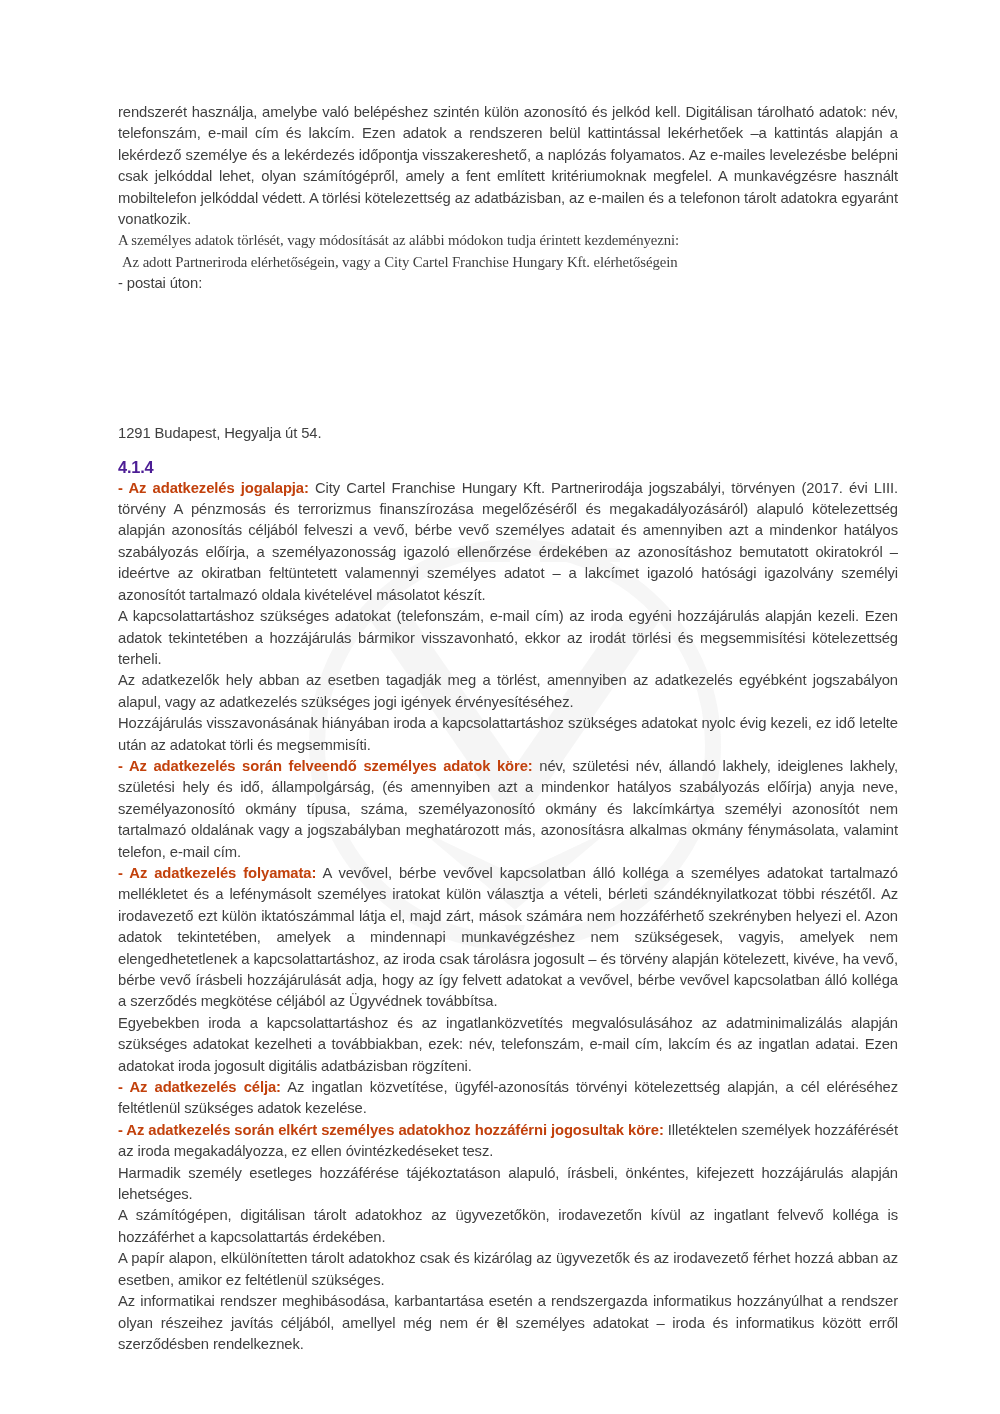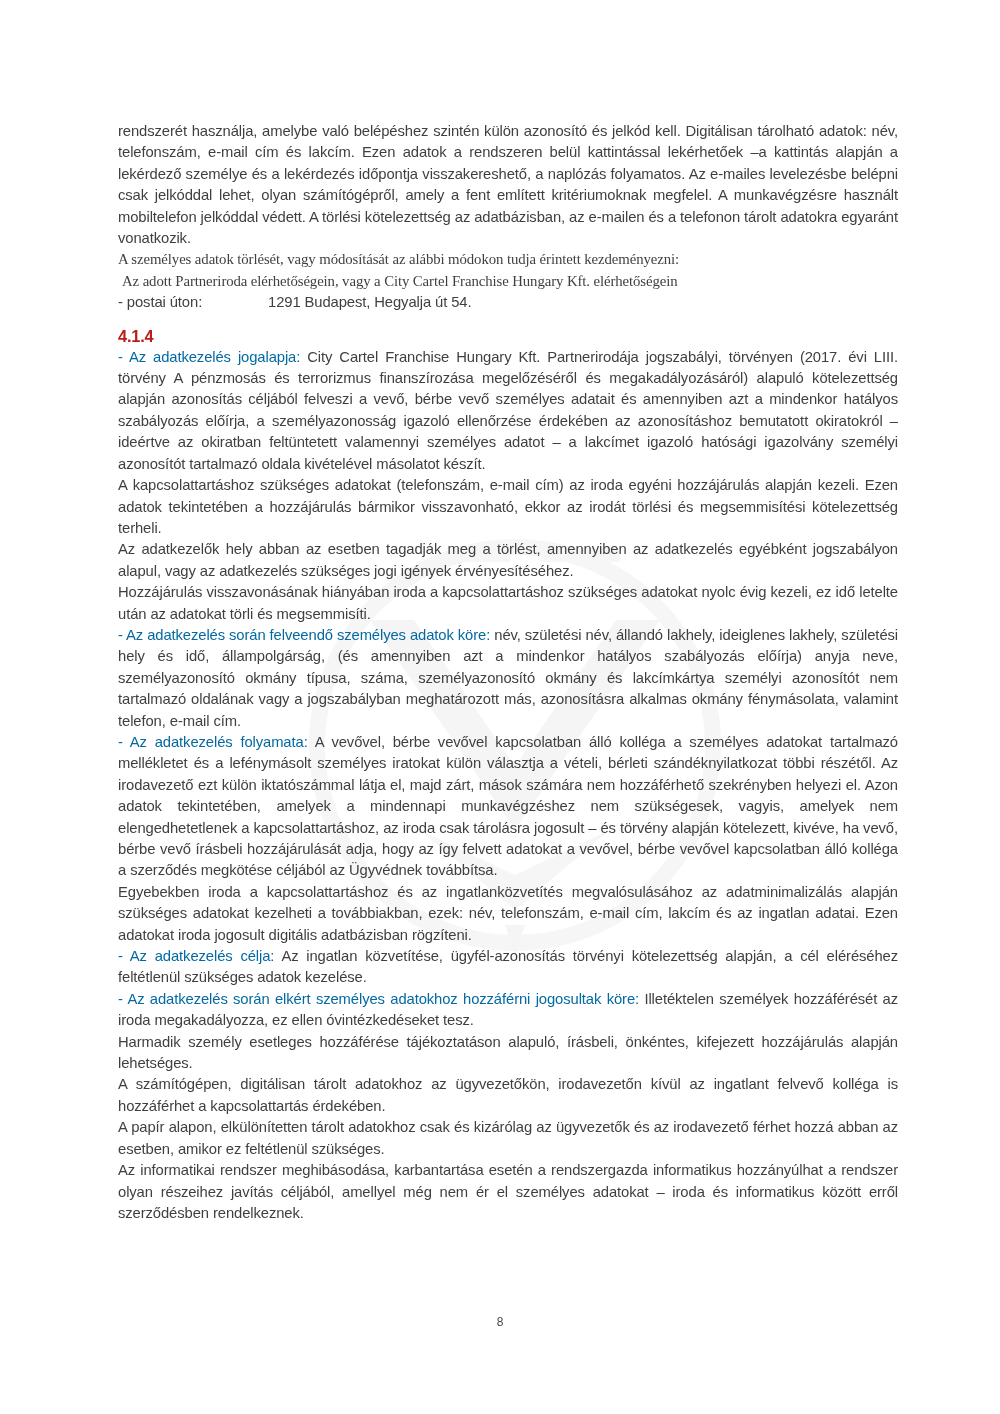--- a/index.html
+++ b/index.html
@@ -17,42 +17,42 @@
     left:300px;
     top:530px;
     width:430px;
     height:430px;
     z-index:0;
     opacity:0.55;
   }
   .content {
     position:absolute;
     left:118px;
-    top:121px;
+    top:102px;
     width:780px;
     z-index:1;
     color:#3f3f3f;
     font-size:14.8px;
     line-height:21.4px;
     letter-spacing:-0.1px;
   }
   p.para { margin:0; text-align:justify; }
   p.left { text-align:left;font-family:Liberation Serif, serif; }
   .indent1 { padding-left:4px; }
-  .lead { font-weight:normal; color:#0369a1; }
-  .contact-row { display:flex; }
+  .lead { font-weight:bold; color:#c2410c; }
+  .contact-row { display:flex;flex-direction:column; }
   .contact-label { width:150px; flex:0 0 150px; }
   .contact-value { flex:1; }
   .section-heading {
     display:flex;
     gap:27px;
     margin:11px 0 0 0;
     font-size:16.4px;
     font-weight:bold;
-    color:#b91c1c;
+    color:#4c1d95;
     line-height:22px;
     letter-spacing:-0.2px;
   }
   .footer {
     position:absolute;
     left:0; right:0;
     top:1315px;
     text-align:center;
     font-size:12px;
     color:#4a4a4a;

